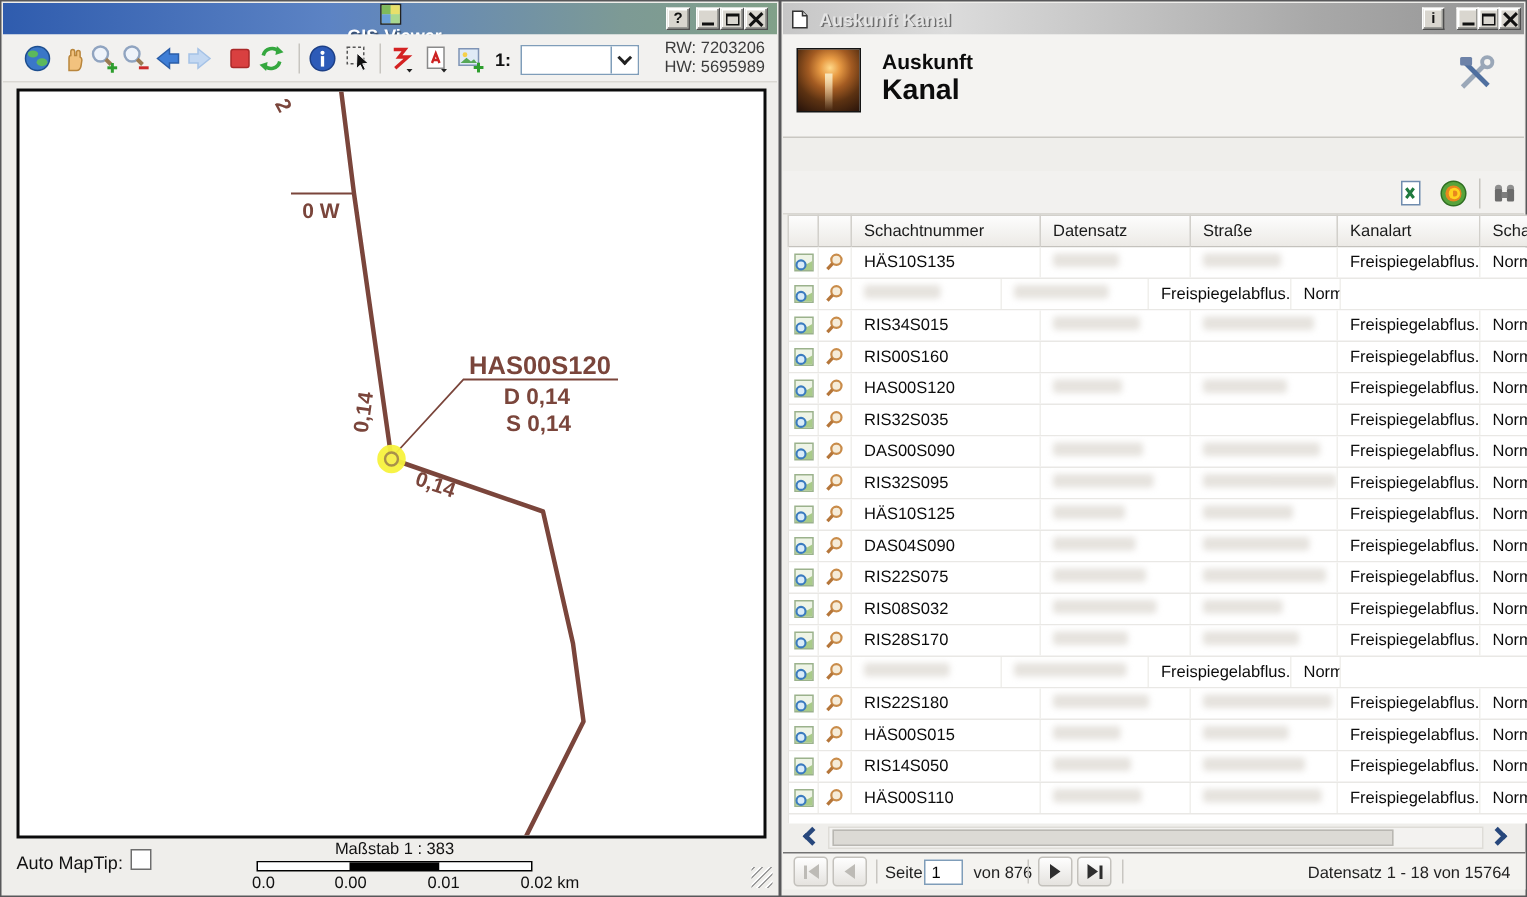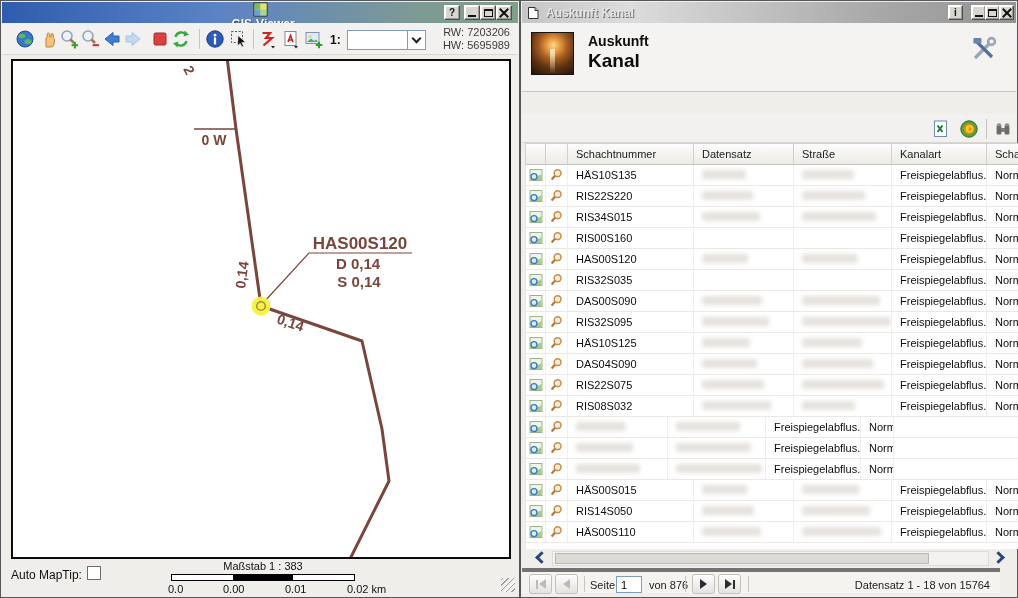--- a/index.html
+++ b/index.html
@@ -81,21 +81,21 @@
       white-space:nowrap;overflow:hidden;flex:none;}
   .tci{padding:3px 0 0 3px;cursor:pointer;}
   .smudge{display:inline-block;height:9px;border-radius:2px;background:#ccc6bc;filter:blur(2px);opacity:.5;}
 
   
   .sc-chev{position:absolute;top:552px;width:9px;height:9px;border-left:3px solid #27477c;border-bottom:3px solid #27477c;cursor:pointer;}
   .sc-left{left:16px;transform:rotate(45deg);}
   .sc-right{left:473px;transform:rotate(225deg);}
   .sc-track{position:absolute;left:31px;top:550px;width:437px;height:15px;background:#f3f2f0;border:1px solid #dedcd7;}
   .sc-thumb{position:absolute;left:2px;top:1px;width:374px;height:11px;background:#dcdad5;border:1px solid #b9b7b2;cursor:pointer;}
-  .pager{position:absolute;left:1px;right:17px;top:567px;height:25px;background:#f4f3f0;border-top:4px solid #737373;}
+  .pager{position:absolute;left:1px;right:0;top:567px;height:25px;background:#f4f3f0;border-top:1px solid #737373;}
   .pbtn{position:absolute;top:2px;width:23px;height:20px;border:1px solid #c3c1bc;border-radius:3px;
         background:linear-gradient(#fefefe,#e5e3df);display:flex;align-items:center;justify-content:center;gap:1px;cursor:pointer;}
   .pbtn.disabled{color:#bdbbb6;} .pbtn.enabled{color:#2e2e2e;}
   .tri-l{width:0;height:0;border-top:5px solid transparent;border-bottom:5px solid transparent;border-right:7px solid currentColor;}
   .tri-r{width:0;height:0;border-top:5px solid transparent;border-bottom:5px solid transparent;border-left:7px solid currentColor;}
   .pbar{width:2px;height:9px;background:currentColor;}
   .psep{position:absolute;top:4px;width:1px;height:16px;background:#c8c6c1;}
   .ptext{position:absolute;top:7px;font-size:11px;color:#222;white-space:nowrap;}
   .pinput{position:absolute;left:94px;top:4px;width:26px;height:17px;border:1px solid #7f9db9;font-size:11px;
           font-family:inherit;padding:0 0 0 4px;}
@@ -325,21 +325,20 @@
         <div class="trow">
           <div class="tc tci w0"><svg width="14" height="14">
               <rect x="1" y="1.5" width="12" height="11" fill="#eef4e6" stroke="#9bb28c"></rect>
               <path d="M1.5 9 L6 5.5 L9 8 L12.5 6 V12 H1.5 Z" fill="#a9cb8a"></path>
               <circle cx="5" cy="8.6" r="3" fill="#d9ecf9" stroke="#3a7bbf" stroke-width="1.4"></circle>
             </svg></div>
           <div class="tc tci w1"><svg width="14" height="14">
               <circle cx="8.6" cy="5.2" r="3.4" fill="#f6ecd9" stroke="#c98c4a" stroke-width="1.5"></circle>
               <line x1="6" y1="7.8" x2="2.6" y2="11.4" stroke="#b5763a" stroke-width="2.2"></line>
             </svg></div>
-          <div class="tc w2">RIS22S220</div>
           <div class="tc w3"><span class="smudge" style="width:51px"></span></div>
           <div class="tc w4"><span class="smudge" style="width:63px"></span></div>
           <div class="tc w5">Freispiegelabflus...</div>
           <div class="tc w6">Norm</div>
         </div>
         <div class="trow">
           <div class="tc tci w0"><svg width="14" height="14">
               <rect x="1" y="1.5" width="12" height="11" fill="#eef4e6" stroke="#9bb28c"></rect>
               <path d="M1.5 9 L6 5.5 L9 8 L12.5 6 V12 H1.5 Z" fill="#a9cb8a"></path>
               <circle cx="5" cy="8.6" r="3" fill="#d9ecf9" stroke="#3a7bbf" stroke-width="1.4"></circle>
@@ -501,20 +500,21 @@
         <div class="trow">
           <div class="tc tci w0"><svg width="14" height="14">
               <rect x="1" y="1.5" width="12" height="11" fill="#eef4e6" stroke="#9bb28c"></rect>
               <path d="M1.5 9 L6 5.5 L9 8 L12.5 6 V12 H1.5 Z" fill="#a9cb8a"></path>
               <circle cx="5" cy="8.6" r="3" fill="#d9ecf9" stroke="#3a7bbf" stroke-width="1.4"></circle>
             </svg></div>
           <div class="tc tci w1"><svg width="14" height="14">
               <circle cx="8.6" cy="5.2" r="3.4" fill="#f6ecd9" stroke="#c98c4a" stroke-width="1.5"></circle>
               <line x1="6" y1="7.8" x2="2.6" y2="11.4" stroke="#b5763a" stroke-width="2.2"></line>
             </svg></div>
+          <div class="tc w2">RIS28S170</div>
           <div class="tc w3"><span class="smudge" style="width:50px"></span></div>
           <div class="tc w4"><span class="smudge" style="width:64px"></span></div>
           <div class="tc w5">Freispiegelabflus...</div>
           <div class="tc w6">Norm</div>
         </div>
         <div class="trow">
           <div class="tc tci w0"><svg width="14" height="14">
               <rect x="1" y="1.5" width="12" height="11" fill="#eef4e6" stroke="#9bb28c"></rect>
               <path d="M1.5 9 L6 5.5 L9 8 L12.5 6 V12 H1.5 Z" fill="#a9cb8a"></path>
               <circle cx="5" cy="8.6" r="3" fill="#d9ecf9" stroke="#3a7bbf" stroke-width="1.4"></circle>
@@ -531,20 +531,21 @@
         <div class="trow">
           <div class="tc tci w0"><svg width="14" height="14">
               <rect x="1" y="1.5" width="12" height="11" fill="#eef4e6" stroke="#9bb28c"></rect>
               <path d="M1.5 9 L6 5.5 L9 8 L12.5 6 V12 H1.5 Z" fill="#a9cb8a"></path>
               <circle cx="5" cy="8.6" r="3" fill="#d9ecf9" stroke="#3a7bbf" stroke-width="1.4"></circle>
             </svg></div>
           <div class="tc tci w1"><svg width="14" height="14">
               <circle cx="8.6" cy="5.2" r="3.4" fill="#f6ecd9" stroke="#c98c4a" stroke-width="1.5"></circle>
               <line x1="6" y1="7.8" x2="2.6" y2="11.4" stroke="#b5763a" stroke-width="2.2"></line>
             </svg></div>
+          <div class="tc w2">RIS22S180</div>
           <div class="tc w3"><span class="smudge" style="width:64px"></span></div>
           <div class="tc w4"><span class="smudge" style="width:86px"></span></div>
           <div class="tc w5">Freispiegelabflus...</div>
           <div class="tc w6">Norm</div>
         </div>
         <div class="trow">
           <div class="tc tci w0"><svg width="14" height="14">
               <rect x="1" y="1.5" width="12" height="11" fill="#eef4e6" stroke="#9bb28c"></rect>
               <path d="M1.5 9 L6 5.5 L9 8 L12.5 6 V12 H1.5 Z" fill="#a9cb8a"></path>
               <circle cx="5" cy="8.6" r="3" fill="#d9ecf9" stroke="#3a7bbf" stroke-width="1.4"></circle>

